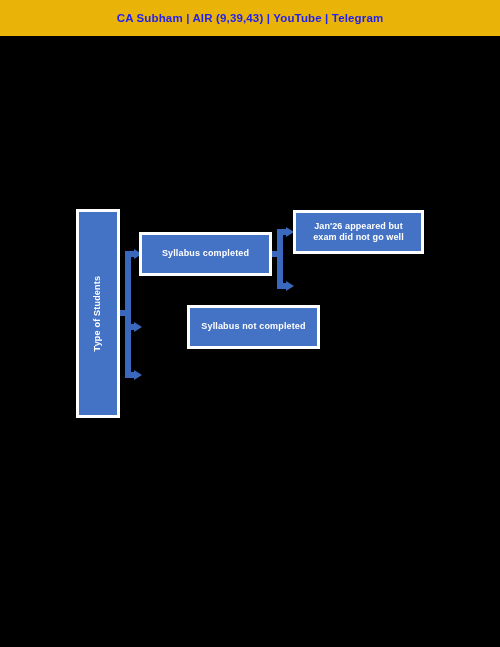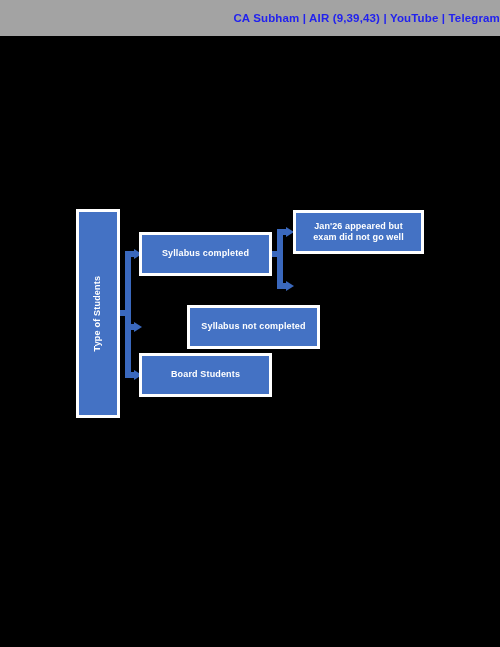--- a/index.html
+++ b/index.html
@@ -16,24 +16,24 @@
     position: relative;
   }
 
   
   #header-band {
     position: absolute;
     left: 0;
     top: 0;
     width: 500px;
     height: 36px;
-    background: #a3a3a3;
+    background: #eab308;
     display: flex;
     align-items: center;
-    justify-content: flex-end;
+    justify-content: center;
     box-sizing: border-box;
   }
   #header-title {
     color: #2222ee;
     font-size: 11.5px;
     font-weight: bold;
     letter-spacing: 0.15px;
     white-space: nowrap;
     font-family: "Liberation Sans", sans-serif;
   }
@@ -176,23 +176,20 @@
     </div>
 
     <div class="node node-mid" id="node-mid-0">
       <span>Syllabus completed</span>
     </div>
 
     <div class="node node-mid" id="node-mid-1">
       <span>Syllabus not completed</span>
     </div>
 
-    <div class="node node-mid" id="node-mid-2">
-      <span>Board Students</span>
-    </div>
 
     <div class="node node-right" id="node-right-0">
       <span>Jan'26 appeared but exam did not go well</span>
     </div>
 
 
 
   </div>
 </div>
 

